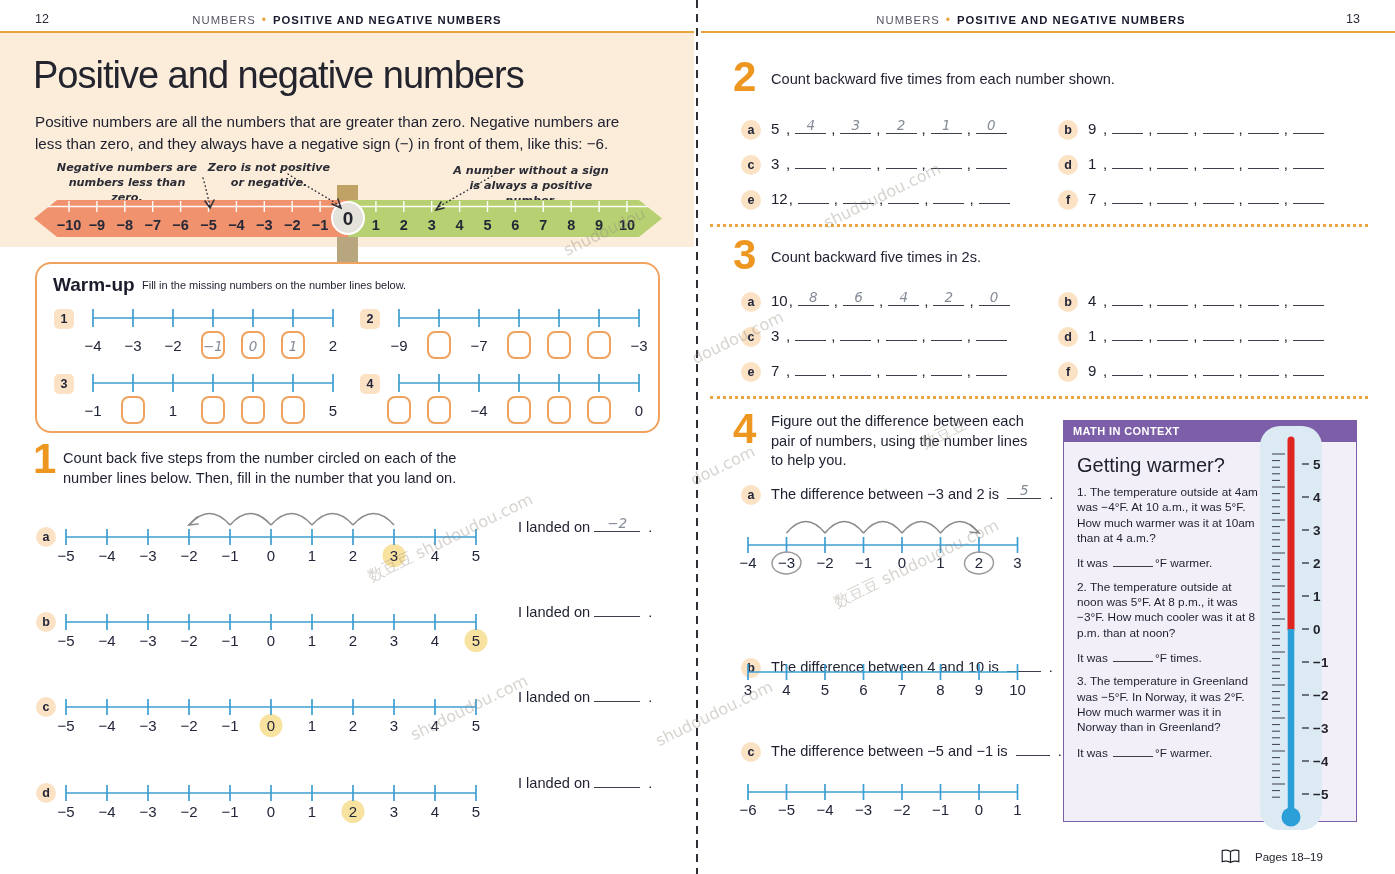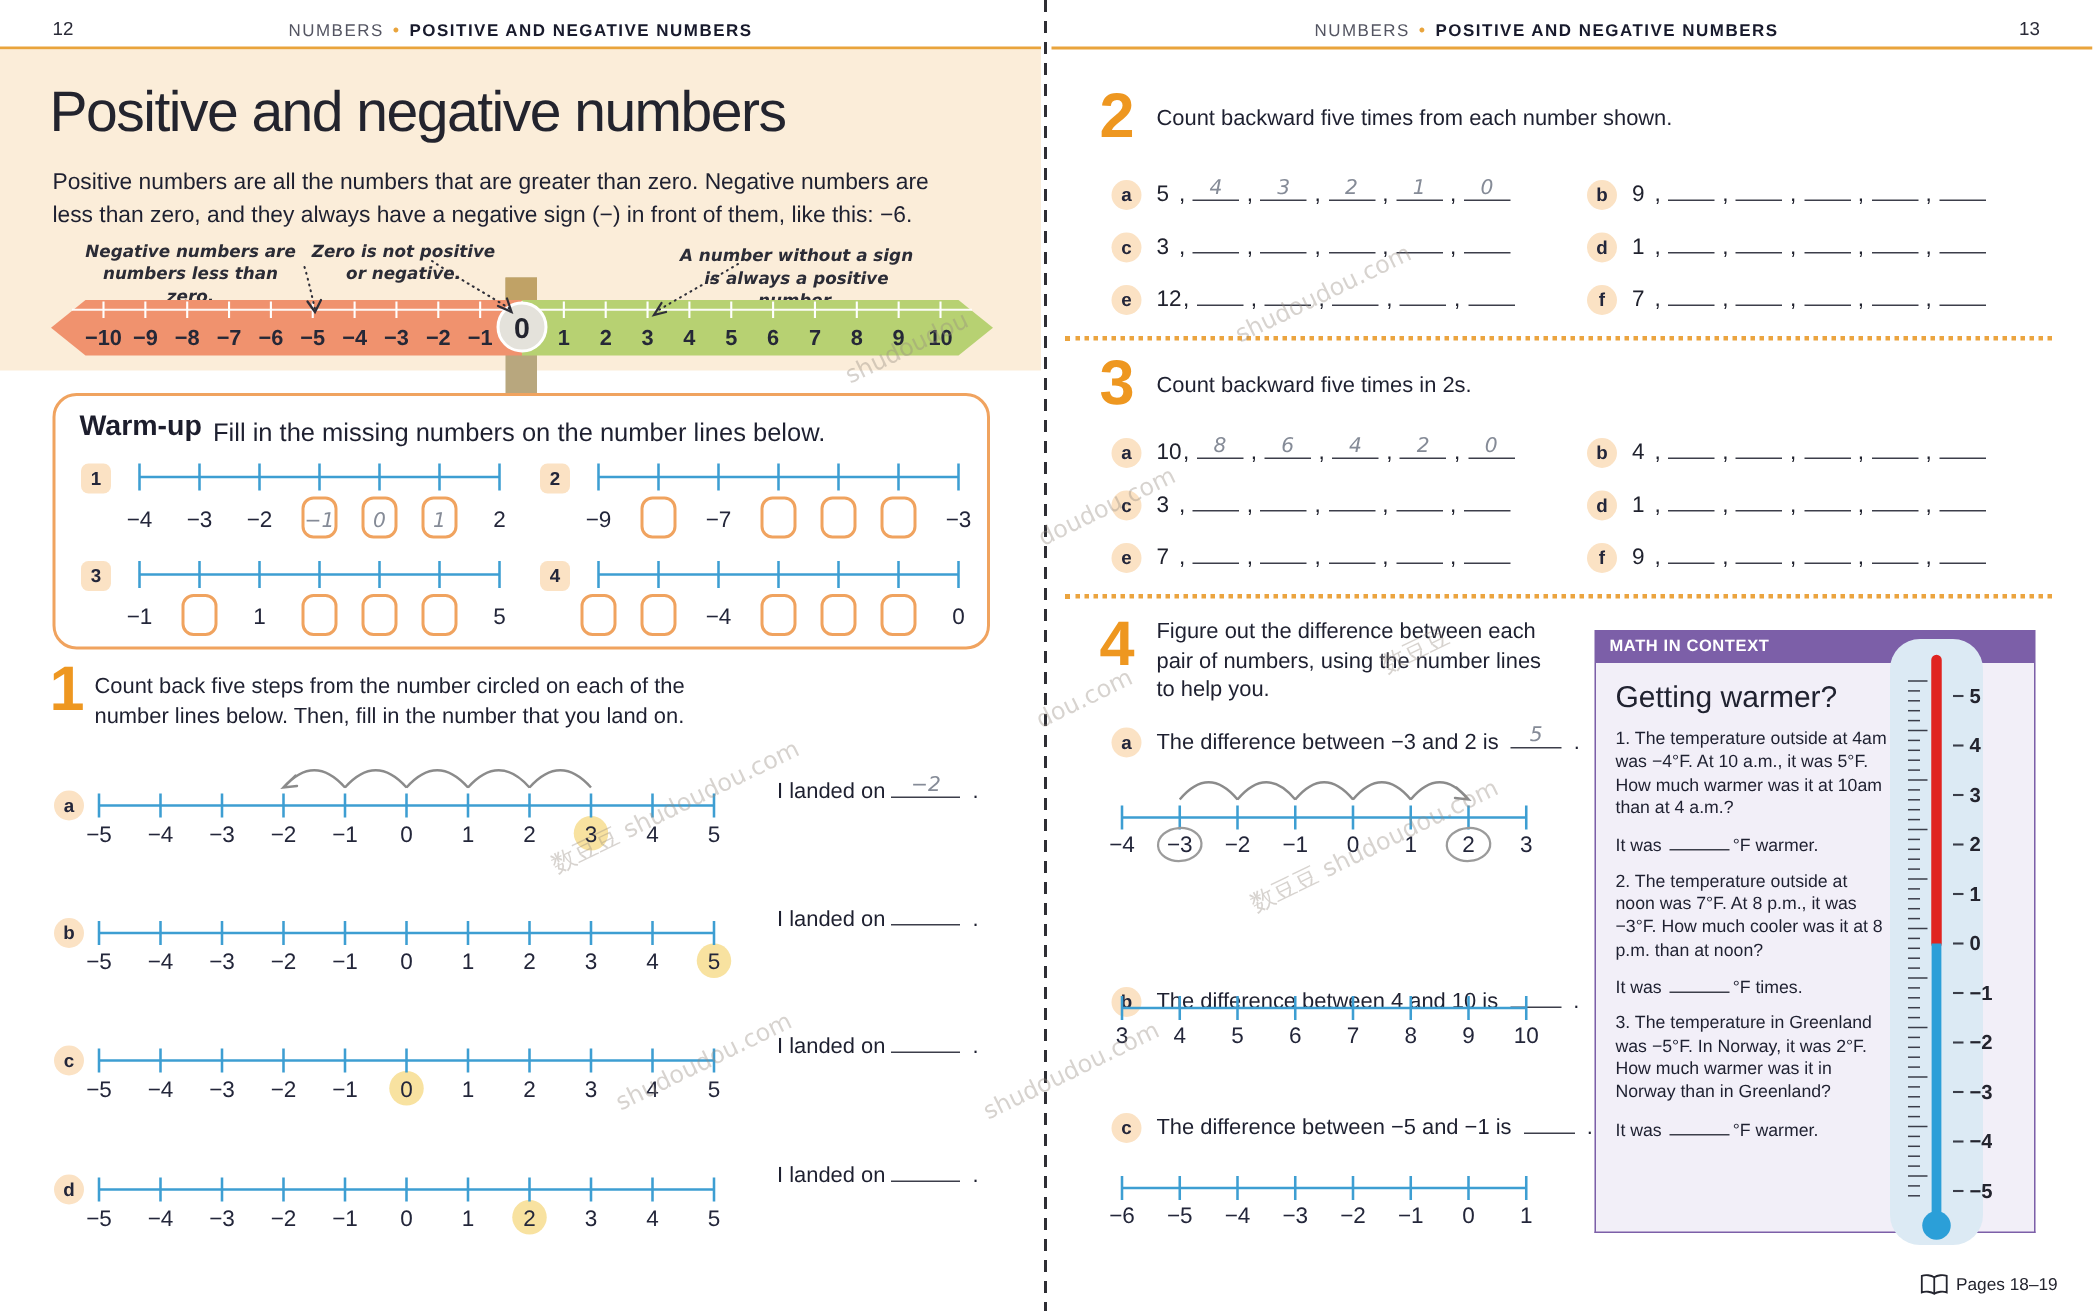--- a/index.html
+++ b/index.html
@@ -17,21 +17,21 @@
   .center-divider{left:696px;top:0;width:2px;height:874px;
      background:repeating-linear-gradient(180deg,#2e2e34 0 8px,transparent 8px 14px)}
   
   .main-title{left:33px;top:54px;font-size:38px;font-weight:500;letter-spacing:-1px;color:#23242e}
   .intro{left:35px;top:111px;width:612px;font-size:15.2px;line-height:1.42;color:#1e2030}
   .annot{font-size:11.2px;font-style:italic;font-weight:700;color:#2b2c36;text-align:center;line-height:1.35;font-family:"DejaVu Sans",sans-serif}
   
   .warmup-box{left:35px;top:262px;width:621px;height:167px;background:#fff;
      border:2.2px solid #f0a35f;border-radius:16px}
   .warmup-title{left:16px;top:10px;font-size:19px;font-weight:800;color:#1c1d2c}
-  .warmup-instr{left:105px;top:15px;font-size:17px;color:#1e2030}
+  .warmup-instr{left:105px;top:15px;font-size:11px;color:#1e2030}
   .numbadge{width:20px;height:20px;border-radius:5px;background:#fbe2c4;color:#23263a;
      font-size:12.5px;font-weight:700;display:flex;align-items:center;justify-content:center}
   .letterbadge{width:20px;height:20px;border-radius:50%;background:#fbe2c4;color:#23263a;
      font-size:12.5px;font-weight:700;display:flex;align-items:center;justify-content:center}
   
   .ex-num{font-size:42px;font-weight:700;color:#ee9720;line-height:.9}
   .ex-text{font-size:14.6px;line-height:1.35;color:#1e2030}
   .landed{font-size:14.6px;color:#1e2030}
   .blank{display:inline-block;width:31px;height:15px;border-bottom:1.7px solid #3c3e4a;
      margin:0 4px;position:relative;vertical-align:baseline}
@@ -48,21 +48,21 @@
      font-size:11px;font-weight:700;letter-spacing:.4px;display:flex;align-items:center;padding-left:10px;box-sizing:border-box}
   .sb-body{left:1063px;top:442px;width:294px;height:380px;background:#f2eff8;
      border:1.5px solid #7c5fa8;border-top:none;box-sizing:border-box;
      padding:8px 98px 8px 13px;font-size:11.8px;line-height:1.3;color:#1e2030}
   .sb-title{font-size:20px;font-weight:500;margin:2px 0 7px;color:#202230}
   .sb-body p{margin:0 0 8px}
   .sb-q{margin:8px 0 4px}
   .sb-result{margin:6px 0 8px}
   .sb-blank{display:inline-block;width:40px;border-bottom:1.4px solid #3c3e4a;height:12px;margin:0 2px}
   
-  .footer{left:1280px;top:849px;font-size:11.5px;color:#23242e;display:flex;align-items:center;gap:5px}
+  .footer{left:1221px;top:849px;font-size:11.5px;color:#23242e;display:flex;align-items:center;gap:15px}
   .wm{position:absolute;transform:rotate(-26deg);font-size:16px;color:rgba(150,140,128,.38);
       white-space:nowrap;pointer-events:none;font-family:"DejaVu Sans",sans-serif}
 </style>
 </head>
 <body>
 
 <div id="root">
 
   <div>
     <div class="abs pg-num" style="left:35px">12</div>
@@ -440,21 +440,21 @@
           <text x="284.5" y="47" text-anchor="middle" font-size="15" fill="#23263a">1</text>
         </svg>
       </div>
 
     <div class="abs sb-header">MATH IN CONTEXT</div>
     <div class="abs sb-body">
       <div class="sb-title">Getting warmer?</div>
       <div id="sb-questions">
           <p class="sb-q">1. The temperature outside at 4am was −4°F. At 10 a.m., it was 5°F. How much warmer was it at 10am than at 4 a.m.?</p>
           <div class="sb-result"><span>It was </span><span class="sb-blank"></span><span>°F warmer.</span></div>
-          <p class="sb-q">2. The temperature outside at noon was 7°F. At 8 p.m., it was −3°F. How much cooler was it at 8 p.m. than at noon?</p>
+          <p class="sb-q">2. The temperature outside at noon was 5°F. At 8 p.m., it was −3°F. How much cooler was it at 8 p.m. than at noon?</p>
           <div class="sb-result"><span>It was </span><span class="sb-blank"></span><span>°F times.</span></div>
           <p class="sb-q">3. The temperature in Greenland was −5°F. In Norway, it was 2°F. How much warmer was it in Norway than in Greenland?</p>
           <div class="sb-result"><span>It was </span><span class="sb-blank"></span><span>°F warmer.</span></div>
         </div>
     </div>
     <svg id="thermo" class="abs" style="left:1258px;top:424px" width="70" height="414" viewBox="0 0 70 414">
         <rect x="2" y="2" width="62" height="404" rx="20" fill="#DCEAF4"></rect>
         <line x1="14" y1="30" x2="27" y2="30" stroke="#3a3d49" stroke-width="1"></line>
         <line x1="14" y1="36.6" x2="22" y2="36.6" stroke="#3a3d49" stroke-width="1"></line>
         <line x1="14" y1="43.2" x2="22" y2="43.2" stroke="#3a3d49" stroke-width="1"></line>

